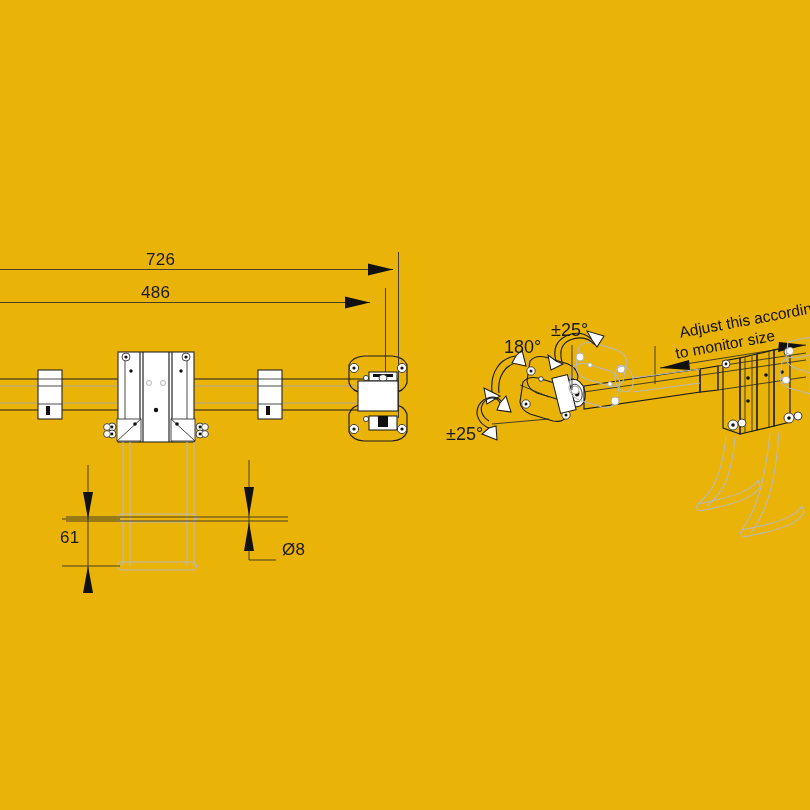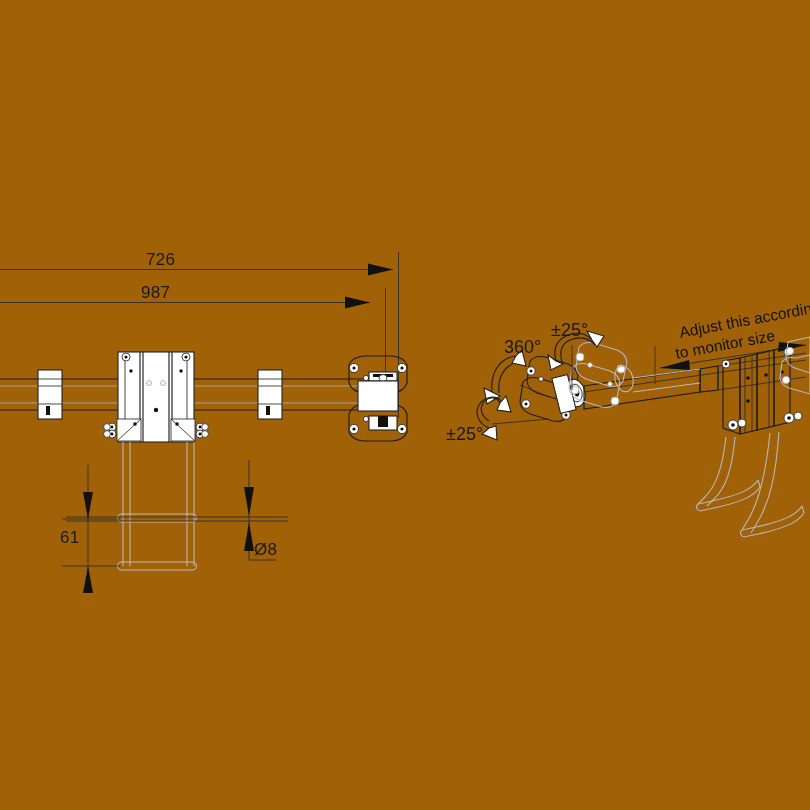--- a/index.html
+++ b/index.html
@@ -4,21 +4,21 @@
 <style>
   html, body {
     margin: 0;
     padding: 0;
     background: #ffffff;
   }
   #page {
     position: relative;
     width: 810px;
     height: 810px;
-    background: #a16207;
+    background: #eab308;
     overflow: hidden;
     font-family: "Liberation Sans", sans-serif;
   }
   .dimtext {
     position: absolute;
     font-family: "Liberation Sans", sans-serif;
     font-size: 17px;
     color: #1a1a1a;
     white-space: nowrap;
     letter-spacing: 0.3px;
@@ -197,23 +197,23 @@
       <ellipse class="fillwht2" cx="383" cy="378" rx="4" ry="3.5"></ellipse>
 
       <rect class="fillwht" x="369" y="416" width="28" height="14"></rect>
       <rect class="fillblk" x="378" y="416" width="10" height="11"></rect>
 
       <rect class="fillwht" x="358" y="381" width="40" height="30"></rect>
     </g>
   </svg>
 
   <div class="dimtext" style="left:146px; top:250px;">726</div>
-  <div class="dimtext" style="left:141px; top:283px;">987</div>
+  <div class="dimtext" style="left:141px; top:283px;">486</div>
   <div class="dimtext" style="left:60px; top:528px;">61</div>
-  <div class="dimtext" style="left:254px; top:540px;">Ø8</div>
+  <div class="dimtext" style="left:282px; top:540px;">Ø8</div>
 
   <svg width="810" height="810">
 
     <g>
       <line class="lnthin" x1="655" y1="346" x2="655" y2="384"></line>
       <line class="lnthin" x1="660" y1="368" x2="806" y2="345"></line>
       <polygon class="fillblk" points="660,368 689,360 690,370"></polygon>
       <polygon class="fillblk" points="806,345 778,352 779,342"></polygon>
     </g>
 
@@ -333,19 +333,19 @@
     <g>
       <path class="ln" d="M489,421 C481,416 479,408 484,402 C489,396 497,397 500,403"></path>
       <path class="ln" d="M489,428 C479,424 474,414 479,405 C485,396 496,395 501,401"></path>
       <path class="fillwht" d="M500,403 L506,396 L511,412 L497,410 Z"></path>
       <path class="fillwht" d="M489,428 L482,434 L497,440 L496,426 Z"></path>
       <line class="lnthin" x1="492" y1="424" x2="549" y2="419"></line>
     </g>
   </svg>
 
   <div class="anntext" style="left:551px; top:320px;">±25°</div>
-  <div class="anntext" style="left:504px; top:337px;">360°</div>
+  <div class="anntext" style="left:504px; top:337px;">180°</div>
   <div class="anntext" style="left:446px; top:424px;">±25°</div>
 
   <div class="bigtext" style="left:678px; top:324px; transform:rotate(-10.5deg); transform-origin:left top;">Adjust this according</div>
   <div class="bigtext" style="left:674px; top:345px; transform:rotate(-10.5deg); transform-origin:left top;">to monitor size</div>
 
 </div>
 
 </body></html>

